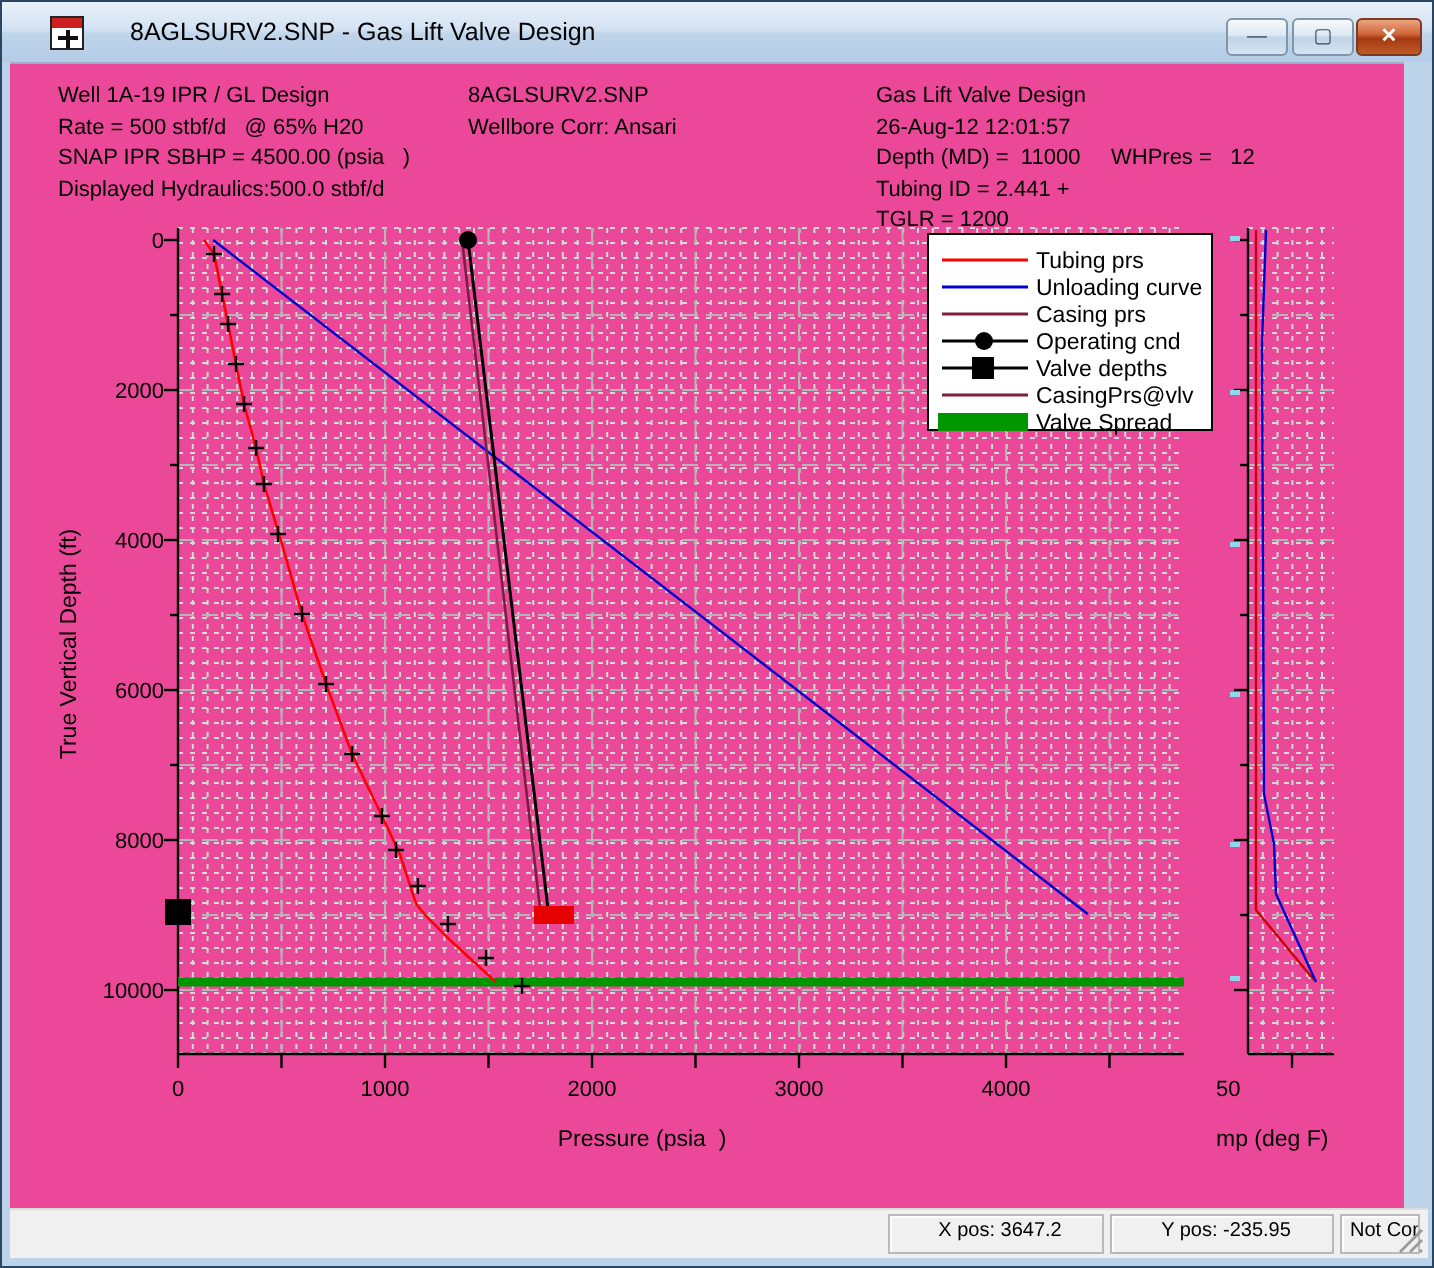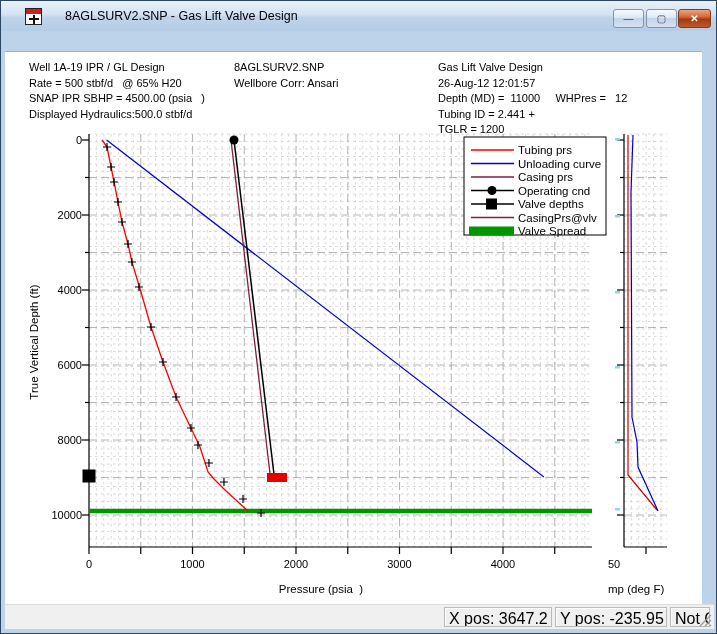--- a/index.html
+++ b/index.html
@@ -12,26 +12,26 @@
   .app-icon .stem{position:absolute;left:7px;top:6px;width:2px;height:9px;background:#111;}
   .app-icon .cross{position:absolute;left:3px;top:9px;width:10px;height:2px;background:#111;}
   .win-title{position:absolute;left:64px;top:0;height:30px;line-height:30px;font-size:12.5px;color:#000;}
   .winbtn{position:absolute;top:8px;height:19px;border:1px solid #8296aa;border-radius:3px;
     background:linear-gradient(#f6fafd,#dde8f3 45%,#c2d4e7 50%,#d6e3f1);
     font-size:10px;text-align:center;line-height:17px;color:#3a4a5a;cursor:default;}
   .btn-min{left:612px;width:31px;}
   .btn-max{left:645px;width:31px;}
   .btn-close{left:677px;width:33px;border:1px solid #7c3a24;color:#fff;font-weight:bold;
     background:linear-gradient(#e8a57f,#d3683c 40%,#a53a12 55%,#c05a28);}
-  .client{position:absolute;left:4px;top:30px;width:697px;height:573px;background:#ffffff;border-top:1px solid #9ab2cc;margin-top:20px;}
+  .client{position:absolute;left:4px;top:30px;width:697px;height:573px;background:#ec4899;border-top:1px solid #9ab2cc;}
   .client svg{position:absolute;left:0;top:0;}
   svg text{font-family:"Liberation Sans",sans-serif;font-size:11px;fill:#000;white-space:pre;}
   svg text.axlab{font-size:11.5px;}
   svg text.leg{font-size:11.5px;}
-  .statusbar{position:absolute;left:4px;top:603px;width:709px;height:25px;background:#f0f0f0;border-top:1px solid #dcdcdc;font-size:16px;color:#000;}
+  .statusbar{position:absolute;left:4px;top:603px;width:709px;height:25px;background:#f0f0f0;border-top:1px solid #dcdcdc;font-size:10px;color:#000;text-align:center;}
   .pane{position:absolute;top:2px;height:20px;background:#f0f0f0;border:1px solid #b9b9b9;
     box-shadow:inset 1px 1px 0 #fdfdfd;padding:2px 0 0 4px;overflow:hidden;white-space:nowrap;}
   .pane1{left:439px;width:108px;}
   .pane2{left:550px;width:112px;}
   .pane3{left:665px;width:40px;}
   .grip{position:absolute;right:2px;bottom:2px;}
 </style>
 </head>
 <body>
 

